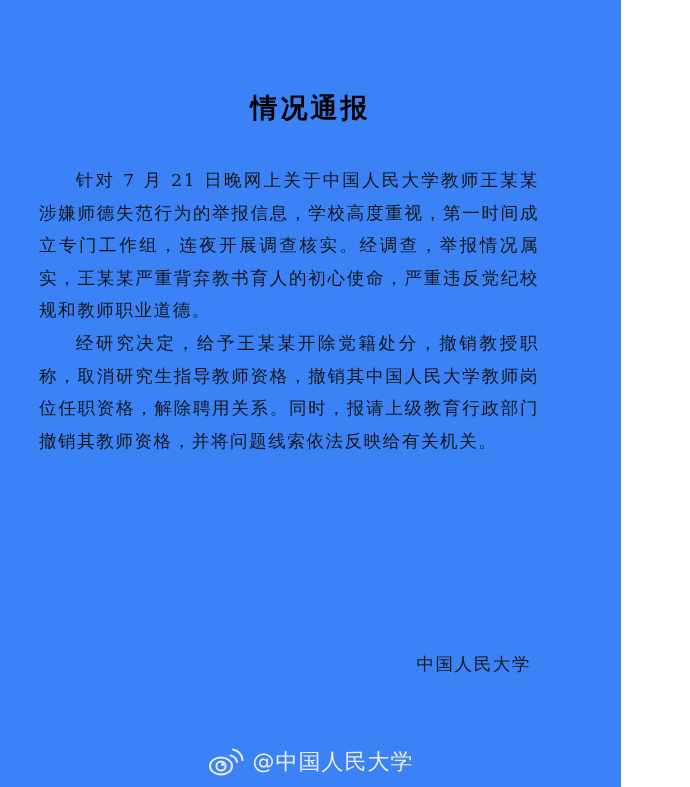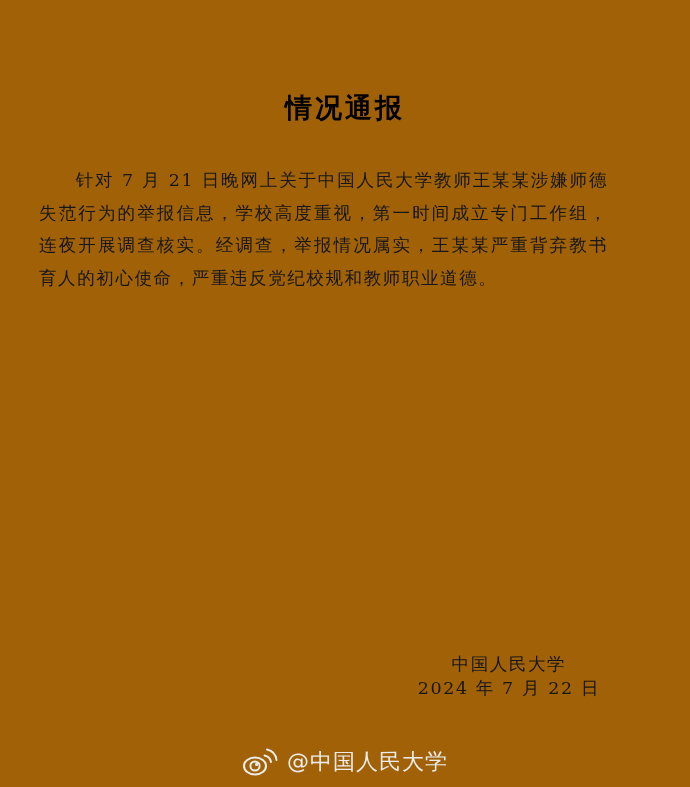--- a/index.html
+++ b/index.html
@@ -9,23 +9,23 @@
   }
   body {
     width: 690px;
     height: 787px;
     font-family: "DejaVu Serif", "Liberation Serif", serif;
     color: #141414;
     overflow: hidden;
   }
   .page {
     position: relative;
-    width: 690px;
+    width: 621px;
     height: 787px;
-    background: #a16207;
+    background: #3b82f6;
   }
   .doc-title {
     margin: 0;
     padding-top: 90px;
     text-align: center;
     font-size: 27px;
     font-weight: bold;
     letter-spacing: 3px;
     color: #000000;
   }
@@ -44,20 +44,21 @@
   .sign-block {
     position: absolute;
     top: 652px;
     right: 90px;
     text-align: center;
     font-size: 17.5px;
     letter-spacing: 1.6px;
     color: #161616;
   }
   .sign-block .signature {
+    margin-bottom: 14px;
   }
   .watermark {
     position: absolute;
     top: 746px;
     left: 0;
     right: 0;
     display: flex;
     justify-content: center;
     align-items: center;
     gap: 8px;
@@ -73,25 +74,25 @@
 </style>
 </head>
 <body>
 
 <div class="page">
 
   <h1 class="doc-title">情况通报</h1>
 
   <div class="doc-body">
     <p>针对 7 月 21 日晚网上关于中国人民大学教师王某某涉嫌师德失范行为的举报信息，学校高度重视，第一时间成立专门工作组，连夜开展调查核实。经调查，举报情况属实，王某某严重背弃教书育人的初心使命，严重违反党纪校规和教师职业道德。</p>
+    <p>经研究决定，给予王某某开除党籍处分，撤销教授职称，取消研究生指导教师资格，撤销其中国人民大学教师岗位任职资格，解除聘用关系。同时，报请上级教育行政部门撤销其教师资格，并将问题线索依法反映给有关机关。</p>
   </div>
 
   <div class="sign-block">
     <div class="signature">中国人民大学</div>
-    <div class="date">2024 年 7 月 22 日</div>
   </div>
 
   <div class="watermark">
     <span class="wm-icon">
       <svg width="37" height="31" viewBox="0 0 37 31" aria-hidden="true">
         <ellipse cx="13" cy="20" rx="11" ry="8.6" fill="none" stroke="currentColor" stroke-width="2"></ellipse>
         <circle cx="13" cy="20" r="4.6" fill="none" stroke="currentColor" stroke-width="2"></circle>
         <circle cx="14.6" cy="18.4" r="1.6" fill="currentColor"></circle>
         <path d="M22.5 9.5 q5.5 1 6.5 6.5" fill="none" stroke="currentColor" stroke-width="2" stroke-linecap="round"></path>
         <path d="M25 3.5 q8.5 2 9.5 10.5" fill="none" stroke="currentColor" stroke-width="2" stroke-linecap="round"></path>

